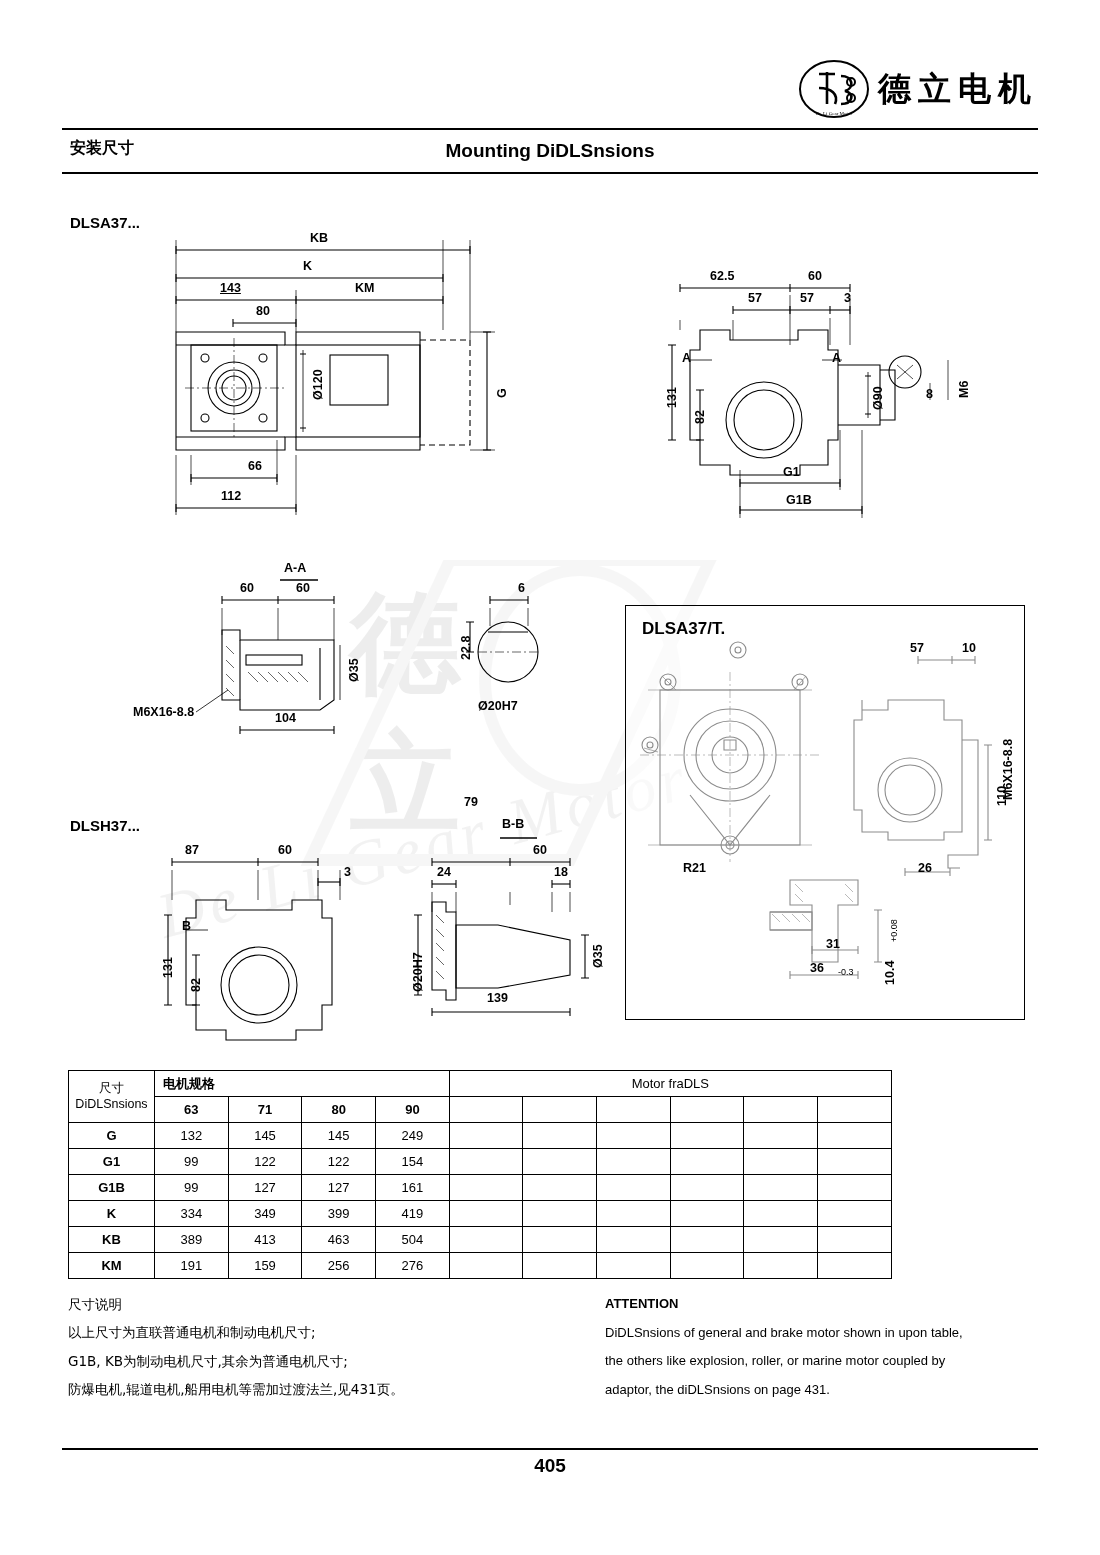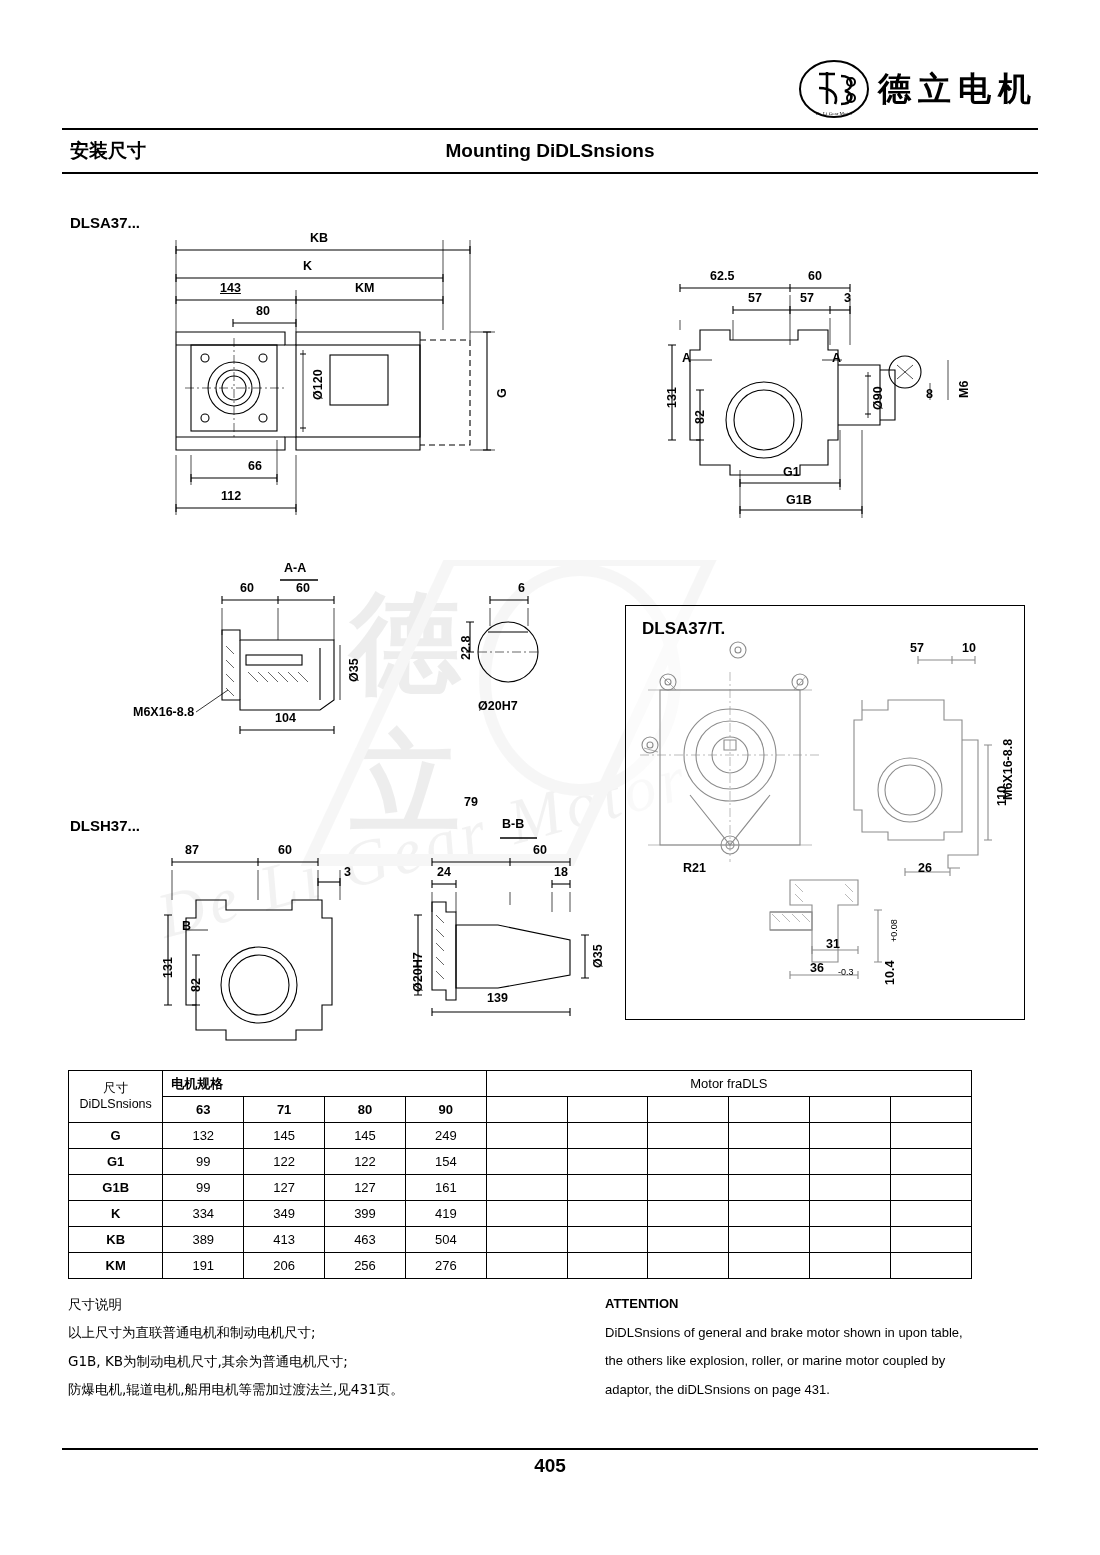--- a/index.html
+++ b/index.html
@@ -17,21 +17,21 @@
   }
   .brand-logo { width:74px; height:62px; position:relative; }
   .brand-logo svg { display:block; }
   .brand-cn {
     font-family:"DejaVu Sans", sans-serif; font-weight:bold; font-size:33px; letter-spacing:7px;
   }
   .rule-top {
     position:absolute; left:62px; right:62px; top:128px; height:2px; background:#000;
   }
   .hdr-left {
-    position:absolute; left:70px; top:138px; font-size:19px; font-weight:bold;
+    position:absolute; left:70px; top:138px; font-size:16px; font-weight:bold;
     font-family:"DejaVu Sans", sans-serif;
   }
   .hdr-center {
     position:absolute; left:0; right:0; top:140px; text-align:center; font-size:19px; font-weight:bold;
   }
   .rule-head2 {
     position:absolute; left:62px; right:62px; top:172px; height:2px; background:#000;
   }
 
   
@@ -55,21 +55,21 @@
   }
 
   
   .inset {
     position:absolute; left:625px; top:605px; width:400px; height:415px;
     border:1.5px solid #000; background:rgba(255,255,255,0.55);
   }
 
   
   .tbl-wrap { position:absolute; left:68px; top:1070px; width:964px; }
-  table { border-collapse:collapse; width:904px; }
+  table { border-collapse:collapse; width:824px; }
   td, th {
     border:1px solid #000; font-size:13px; text-align:center; height:26px; padding:0;
     font-family:"Liberation Sans", sans-serif;
   }
   .c-label { width:84px; font-weight:bold; }
   .c-val { width:72px; }
   .hdr-cn { font-size:12.5px; line-height:1.25; font-weight:normal; }
   .thin { font-weight:normal; }
 
   
@@ -474,21 +474,21 @@
           <td></td>
           <td></td>
           <td></td>
           <td></td>
           <td></td>
           <td></td>
         </tr>
         <tr>
           <td class="c-label">KM</td>
           <td>191</td>
-          <td>206</td>
+          <td>159</td>
           <td>256</td>
           <td>276</td>
           <td></td>
           <td></td>
           <td></td>
           <td></td>
           <td></td>
           <td></td>
         </tr>
       </tbody>

